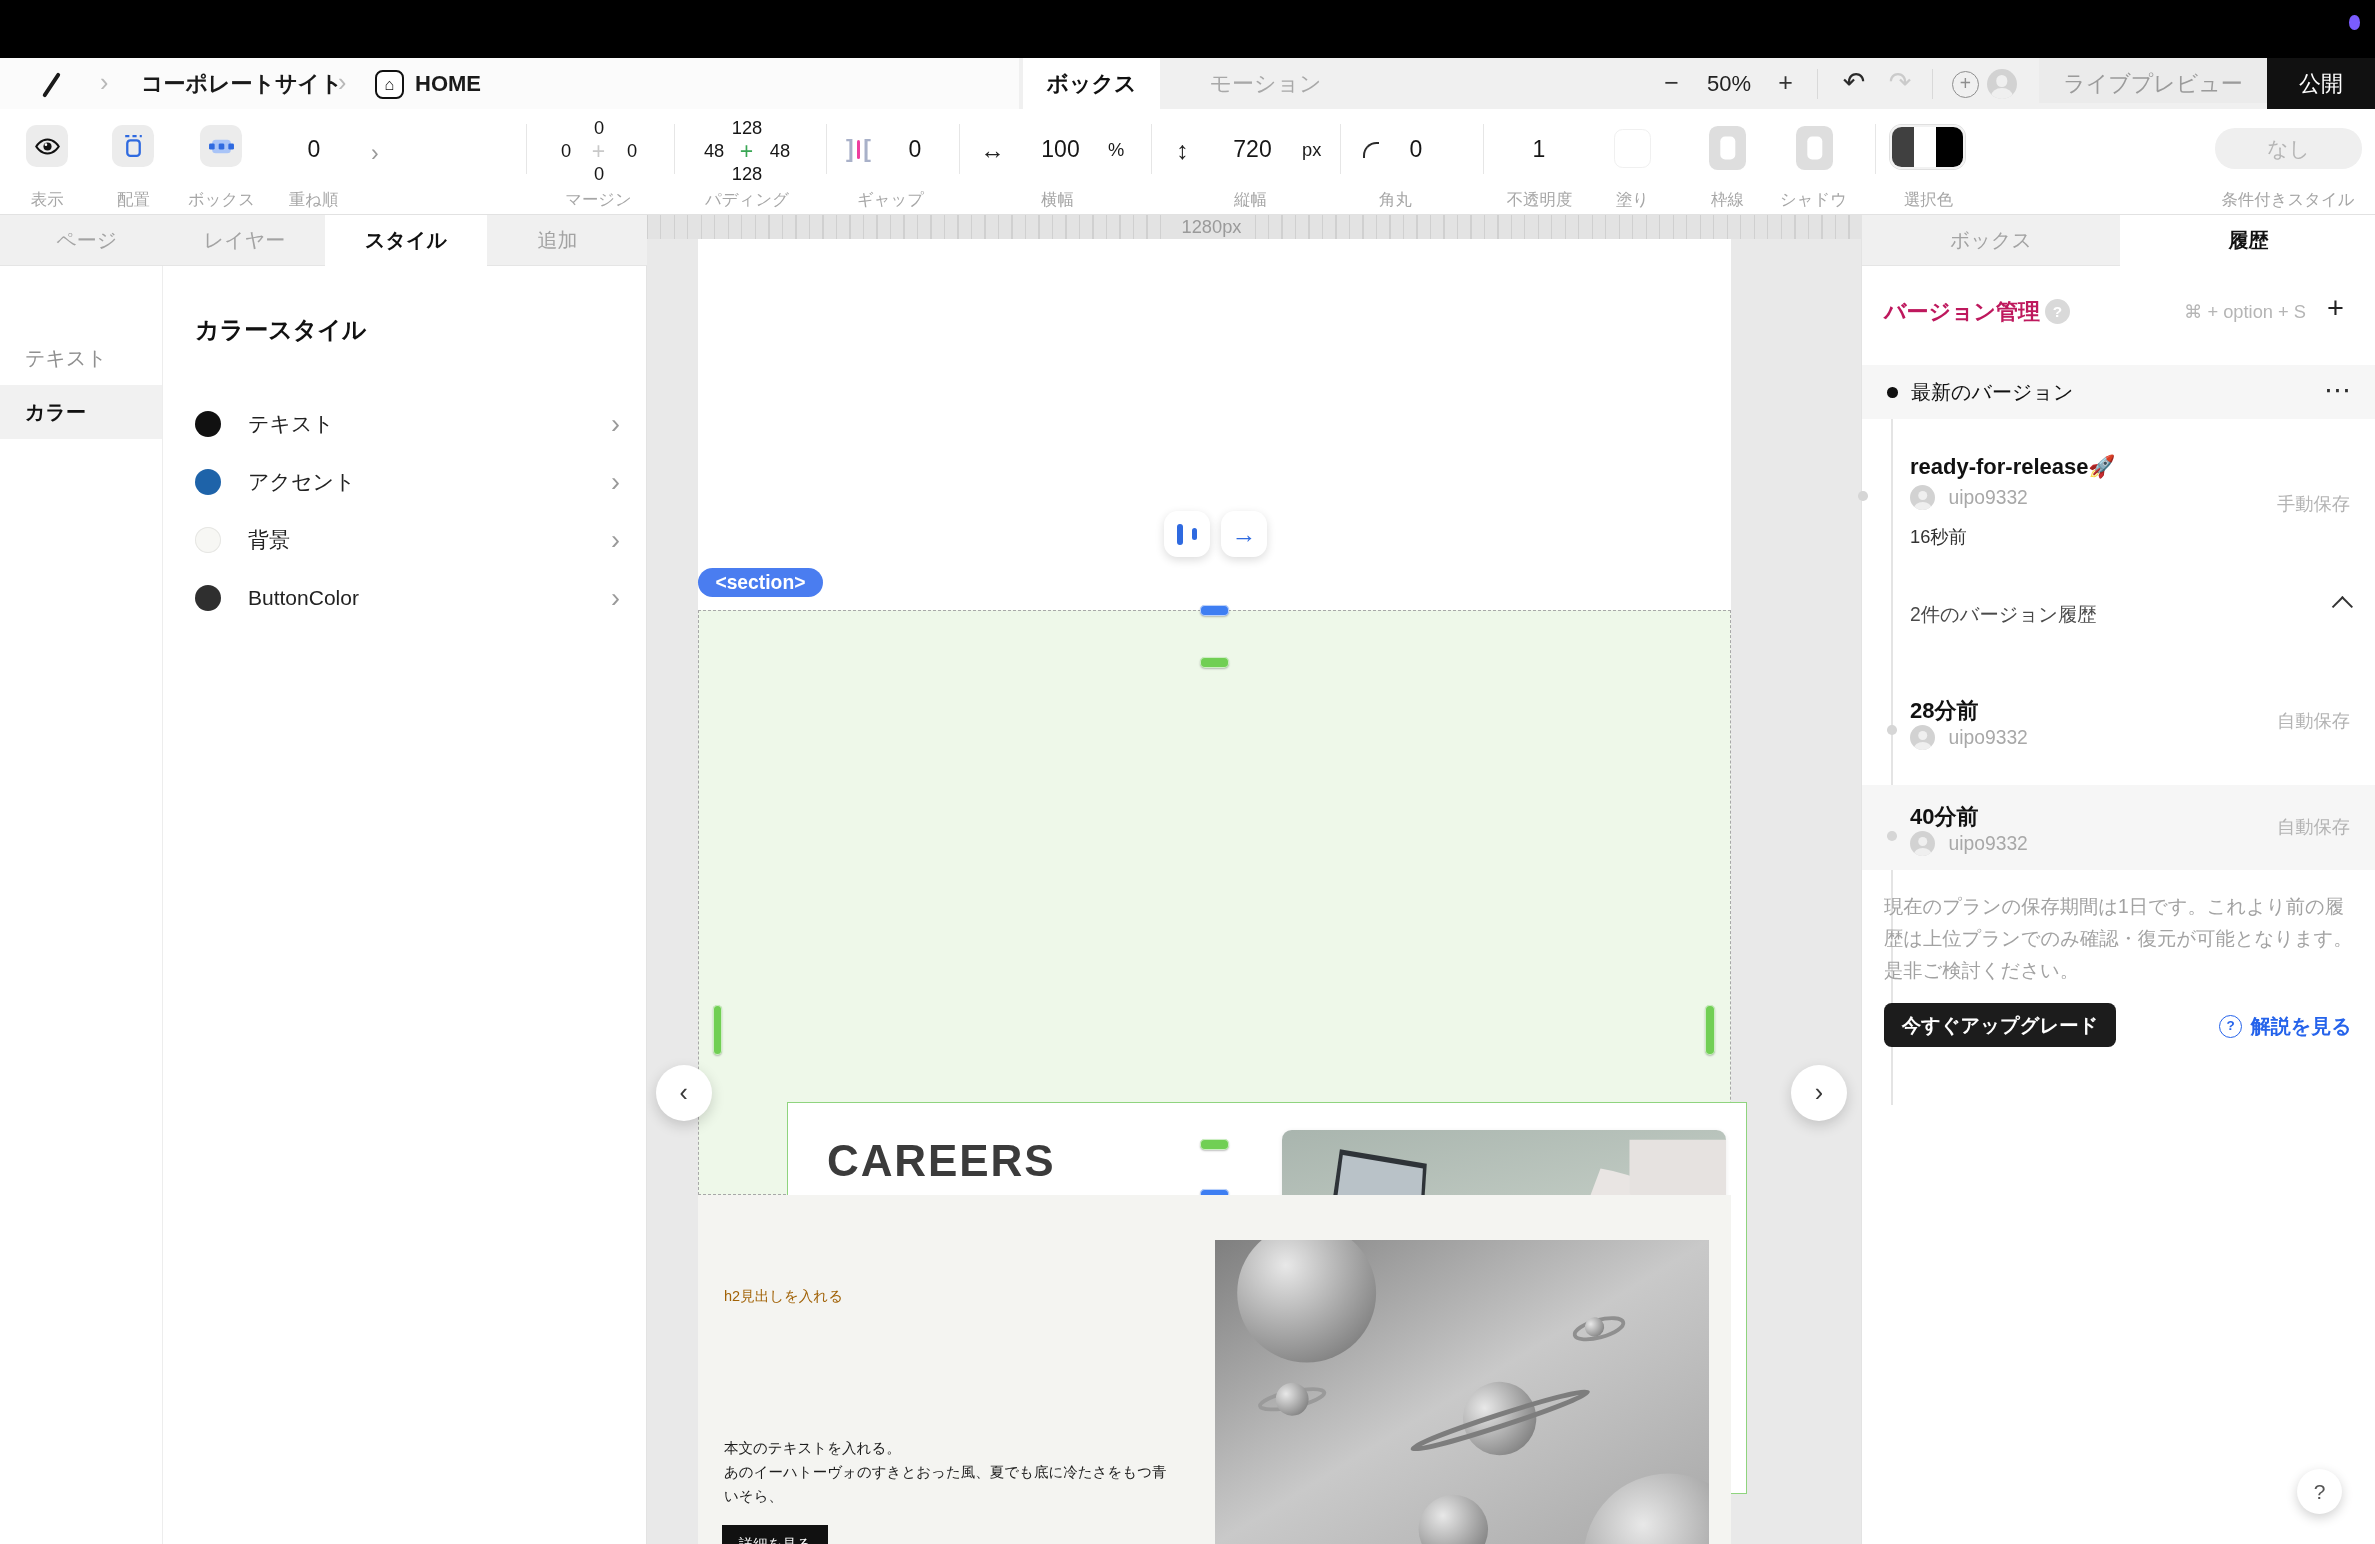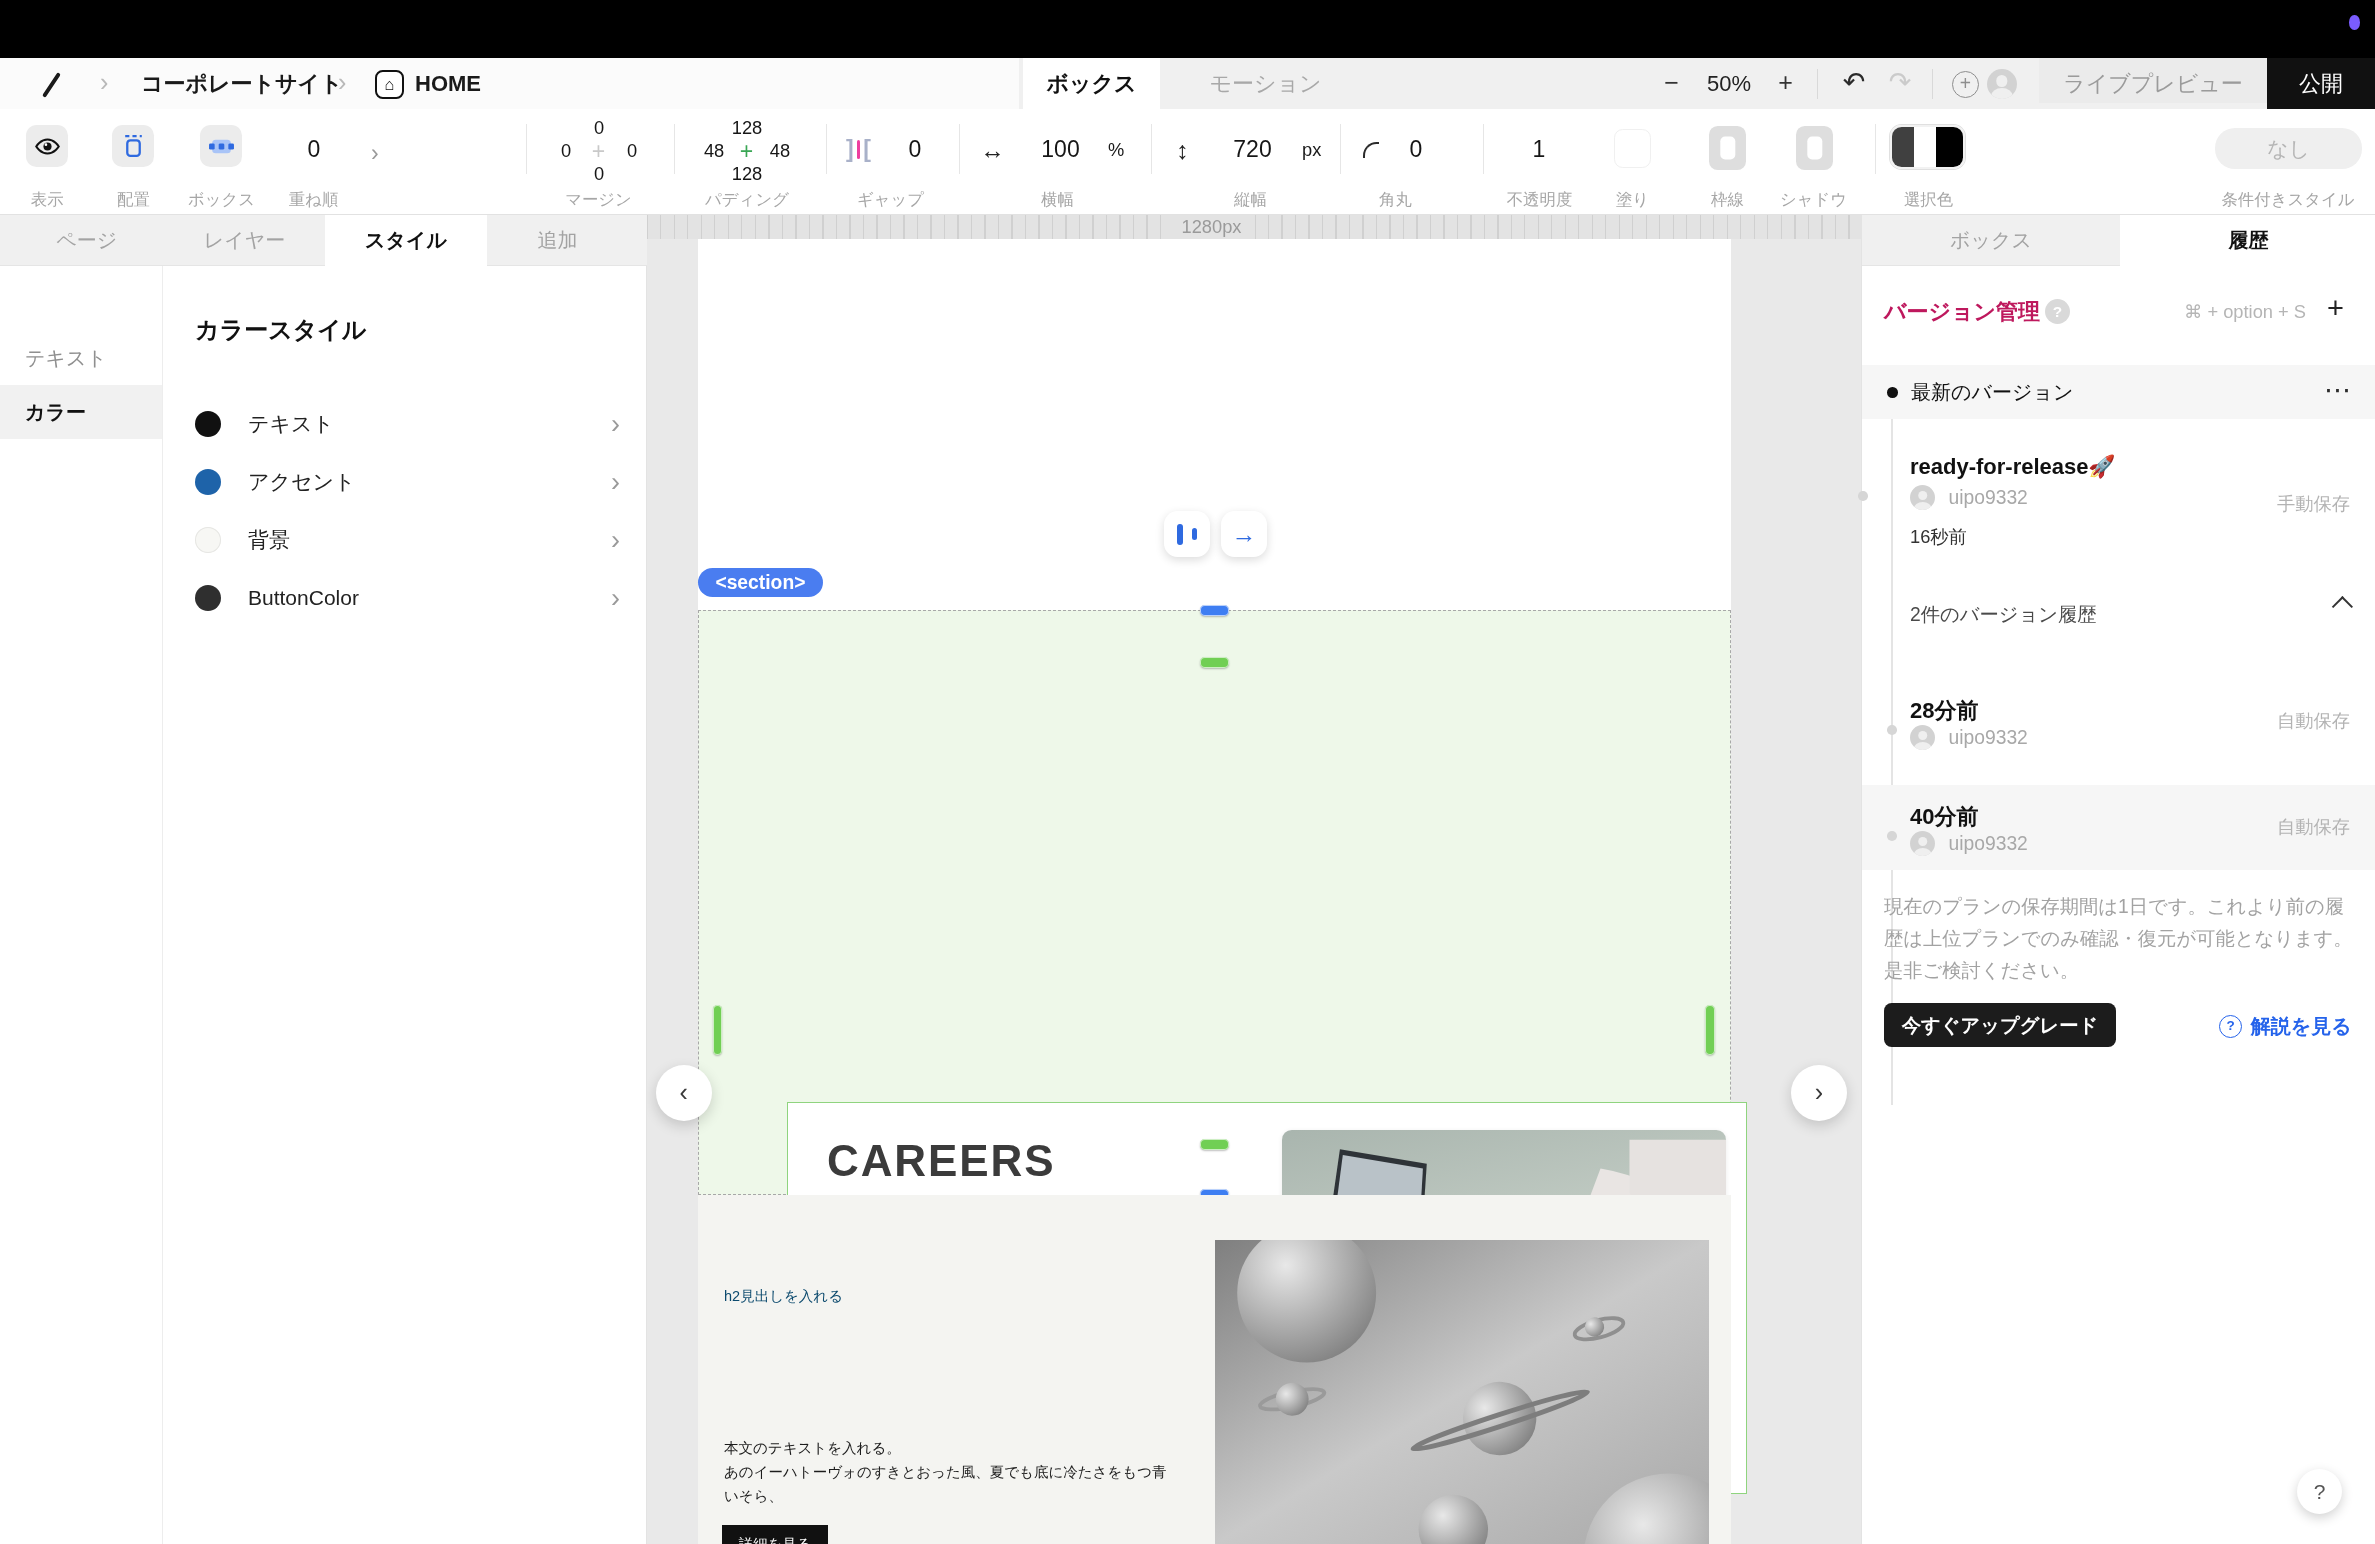--- a/index.html
+++ b/index.html
@@ -84,21 +84,21 @@
   .careers-p2 { left:39px; top:228px; width:406px; font-size:14.5px; line-height:24px; color:#111; font-weight:bold; white-space:pre-line; }
   .careers-btn { left:39px; top:303px; width:241px; height:44px; background:#2f2f2f; border-radius:6.8px; color:#fff; font-size:17.4px; font-weight:bold; display:flex; align-items:center; justify-content:center; gap:9.7px; }
   .careers-img { left:494px; top:27px; width:444px; height:336px; border-radius:9.7px; overflow:hidden; box-shadow:0 1.9px 5.8px rgba(0,0,0,.08); }
   .pink-dot { left:479px; top:196px; width:6.8px; height:6.8px; border-radius:50%; background:#ee6fa0; }
   .handle { left:553px; width:29px; height:10.6px; border-radius:4.8px; box-shadow:0 1px 1.9px rgba(0,0,0,.25), inset 0 0 0 1px rgba(255,255,255,.65); }
   .handle-blue { background:#3e7ef2; }
   .handle-green { background:#71cf54; }
   .vhandle { width:9.7px; height:50px; border-radius:4.8px; background:#71cf54; box-shadow:0 1px 1.9px rgba(0,0,0,.25), inset 0 0 0 1px rgba(255,255,255,.65); }
   .nav-circle { top:850px; width:56px; height:56px; border-radius:50%; background:#fff; box-shadow:0 4.8px 13.5px rgba(0,0,0,.16); text-align:center; line-height:54px; font-size:25px; color:#3a3a3a; }
   .next-section { left:51px; top:980px; width:1033px; height:350px; background:#f4f4f1; }
-  .ns-eyebrow { left:26px; top:92px; font-size:14.5px; color:#0c4a6e;text-align:center; }
+  .ns-eyebrow { left:26px; top:92px; font-size:14.5px; color:#a16207;text-align:center; }
   .ns-title { left:24px; top:121px; width:463px; font-size:39px; line-height:50px; font-weight:bold; color:#111; white-space:pre-line; }
   .ns-body { left:26px; top:241px; width:444px; font-size:14.5px; line-height:24px; color:#1c1c1c; white-space:pre-line; }
   .ns-btn { left:24px; top:330px; width:106px; height:39px; background:#111; color:#fff; font-size:14.5px; display:flex; align-items:center; justify-content:center; }
   .planets-img { left:517px; top:45px; width:494px; height:304px; overflow:hidden; }
 
   
   .rightpanel { left:1861px; top:215px; width:515px; height:1330px; background:#fff; border-left:1px solid #e3e3e3; }
   .rp-tab-box { left:0; top:0; width:258px; height:51px; background:#f0f0f0; border-bottom:1px solid #e5e5e5; text-align:center; line-height:51px; font-size:20px; color:#a3a3a3; }
   .rp-tab-hist { left:258px; top:0; width:257px; height:52px; background:#fff; text-align:center; line-height:51px; font-size:20px; font-weight:bold; color:#111; }
   .rp-vm-title { left:22px; top:82px; font-size:22px; font-weight:bold; color:#be185d; }

